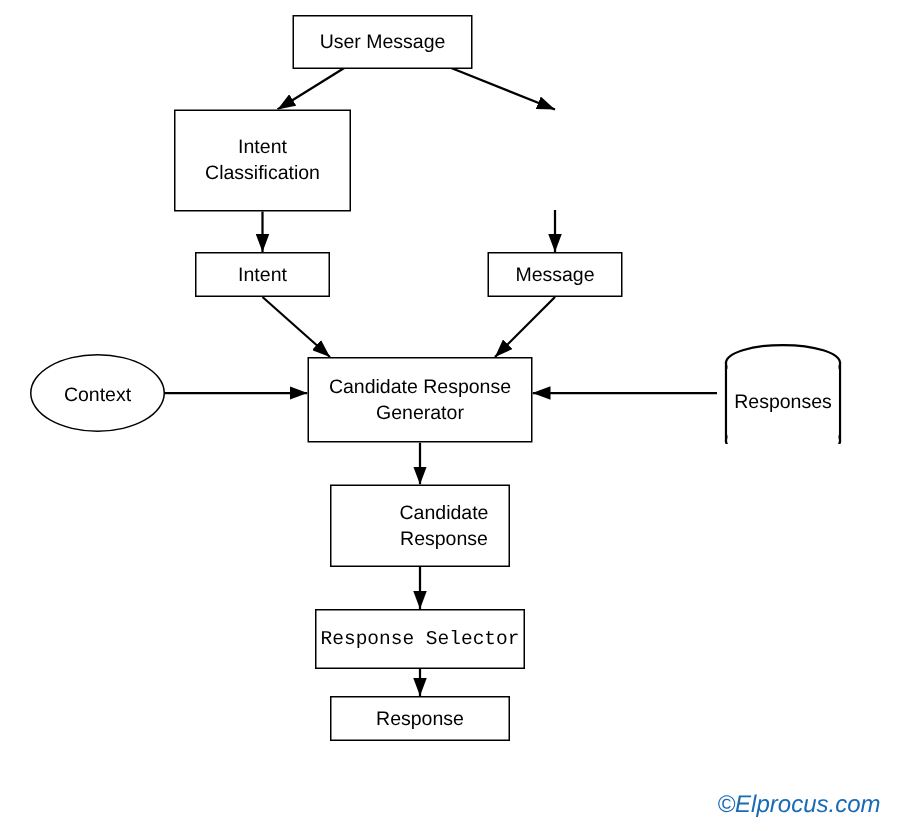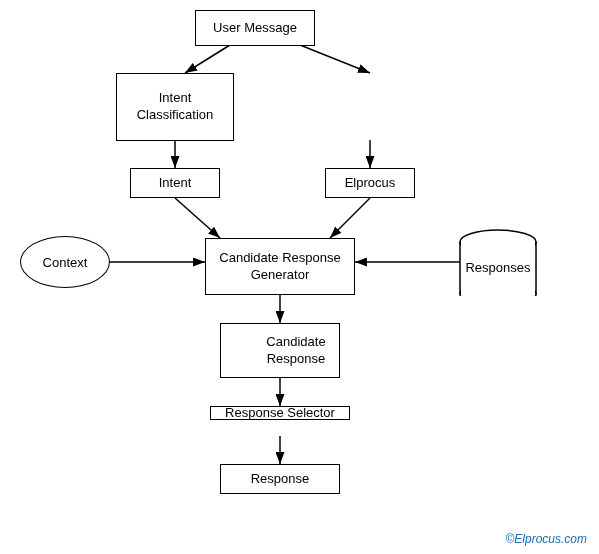--- a/index.html
+++ b/index.html
@@ -40,36 +40,37 @@
       justify-content: center;
       text-align: left;
     }
 
     .cylinder {
       position: absolute;
       display: flex;
       align-items: center;
       justify-content: center;
       text-align: center;
+      margin-left: 24px;
     }
 
     svg.arrows {
       position: absolute;
       top: 0; left: 0;
       width: 599px;
       height: 554px;
       pointer-events: none;
     }
 
     .watermark {
       position: absolute;
       bottom: 8px;
       right: 12px;
       color: #1a6bb5;
-      font-size: 12px;
+      font-size: 16px;
       font-style: italic;
     }
   </style>
 </head>
 <body>
 
 <div class="diagram">
 
   <svg class="arrows">
     <defs>
@@ -109,21 +110,21 @@
     <span style="white-space:pre-line;">Intent
 Classification</span>
   </div>
 
 
   <div class="box" style="left:130px; top:168px; width:90px; height:30px;">
     <span>Intent</span>
   </div>
 
   <div class="box" style="left:325px; top:168px; width:90px; height:30px;">
-    <span>Elprocus</span>
+    <span>Message</span>
   </div>
 
   <div class="ellipse" style="left:20px; top:236px; width:90px; height:52px;">
     <span>Context</span>
   </div>
 
   <div class="box" style="left:205px; top:238px; width:150px; height:57px;">
     <span style="white-space:pre-line;">Candidate Response
 Generator</span>
   </div>
@@ -136,21 +137,21 @@
       <rect x="3" y="14" width="74" height="52" fill="white"></rect>
       <text x="40" y="44" text-anchor="middle" font-size="13" font-family="Arial" fill="#000">Responses</text>
     </svg>
   </div>
 
   <div class="box" style="left:220px; top:323px; width:120px; height:55px;">
     <span style="white-space:pre-line;margin-left:32px;">Candidate
 Response</span>
   </div>
 
-  <div class="box" style="left:210px; top:406px; width:140px; height:14px;">
+  <div class="box" style="left:210px; top:406px; width:140px; height:40px;font-family:Liberation Mono, monospace;">
     <span>Response Selector</span>
   </div>
 
   <div class="box" style="left:220px; top:464px; width:120px; height:30px;">
     <span>Response</span>
   </div>
 
   <div class="watermark">
     <span>©Elprocus.com</span>
   </div>

